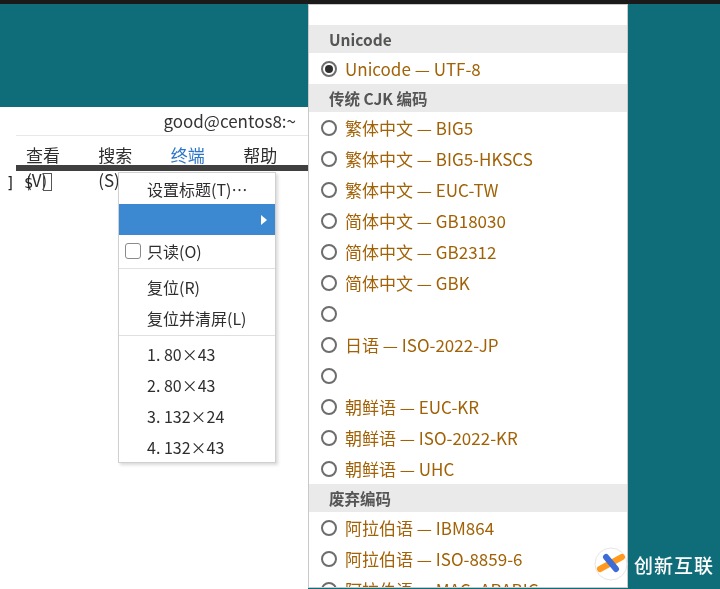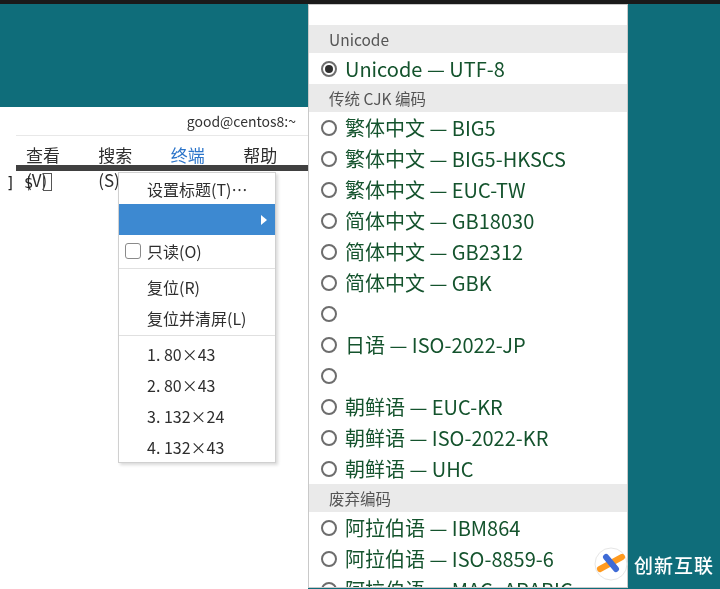--- a/index.html
+++ b/index.html
@@ -27,21 +27,21 @@
     background: #fff;
   }
   .title-bar {
     height: 28px;
     line-height: 28px;
     background: #fff;
     color: #333;
     padding: 0 12px;
     text-align: right;
     white-space: nowrap;
-    font-size: 14px;
+    font-size: 17px;
   }
   .menu-bar {
     height: 36px;
     display: flex;
     align-items: flex-start;
     background: #fff;
     border-top: 1px solid #e8e8e8;
     border-bottom: 6px solid #404040;
     margin-left: 16px;
   }
@@ -127,28 +127,29 @@
     overflow: hidden;
     z-index: 2;
   }
   .encoding-panel .section {
     height: 28px;
     line-height: 28px;
     background: #eaeaea;
     color: #555;
     font-size: 15.5px;
     padding-left: 20px;
+    font-weight: bold;
   }
   .encoding-panel .opt {
     display: flex;
     align-items: center;
     height: 31px;
     padding-left: 12px;
-    font-size: 20px;
-    color: #14532d;
+    font-size: 17px;
+    color: #a16207;
     white-space: nowrap;
   }
   .radio {
     width: 16px; height: 16px;
     border: 2px solid #6d6d6d;
     border-radius: 50%;
     margin-right: 8px;
     flex: 0 0 16px;
     position: relative;
     background: #fff;

